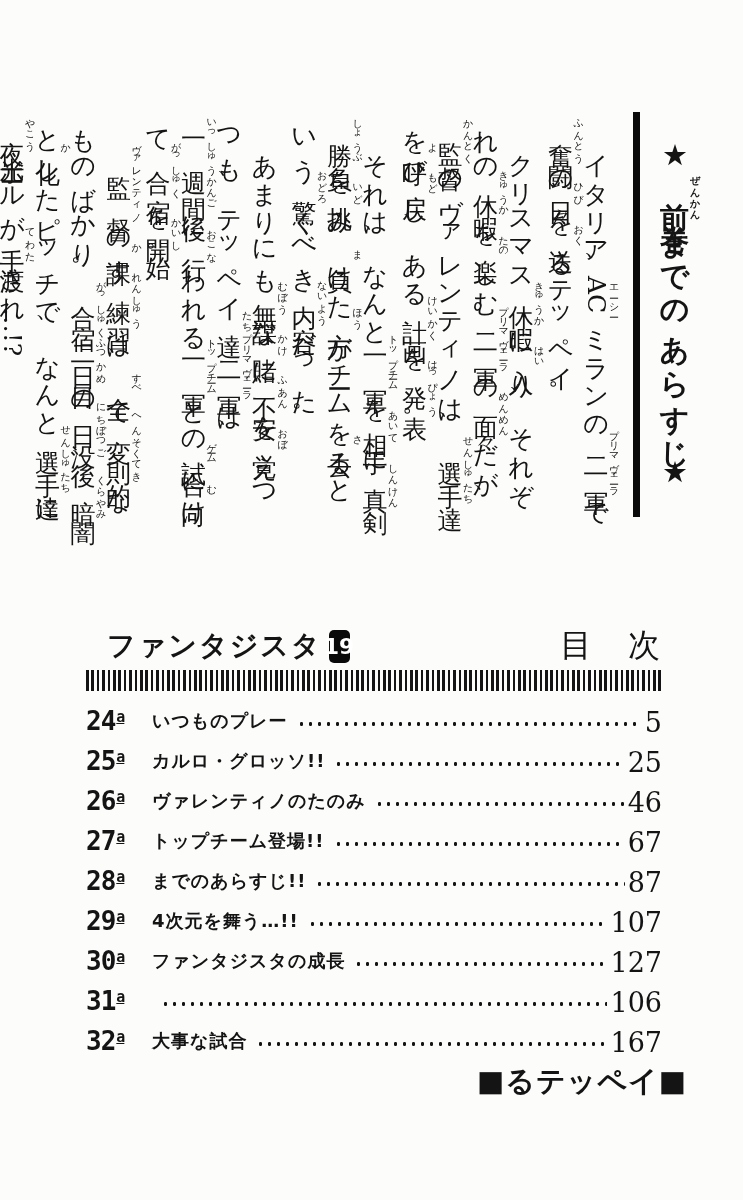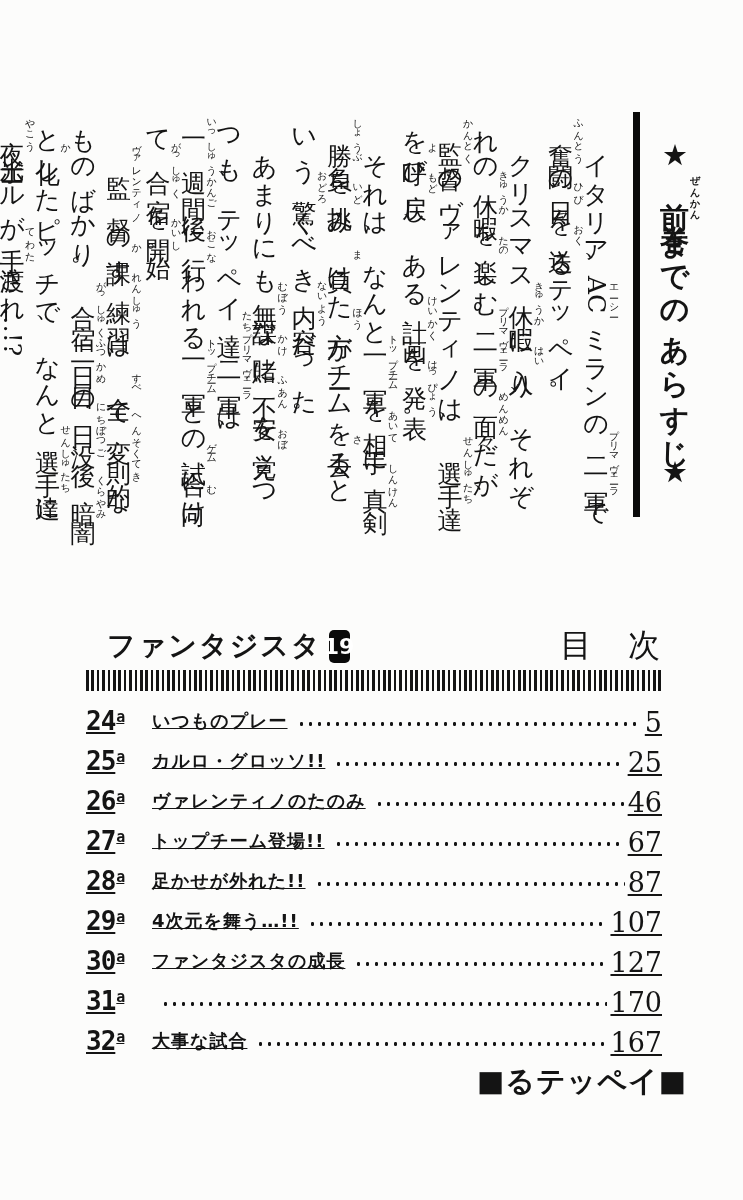--- a/index.html
+++ b/index.html
@@ -34,21 +34,21 @@
   .vol-badge{
     background:#0a0a0a;color:#fff;width:21px;height:33px;border-radius:5px;
     display:flex;align-items:center;justify-content:center;
     font-size:22px;font-weight:bold;letter-spacing:0;
   }
   .toc-label{font-weight:normal;font-size:32px;letter-spacing:2px;}
   .divider{
     margin-top:6px;height:21px;
     background:repeating-linear-gradient(90deg,#141414 0 2.6px,transparent 2.6px 5.4px);
   }
-  .chapters{list-style:none;margin:10px 0 0;padding:0;text-decoration:underline;}
+  .chapters{list-style:none;margin:10px 0 0;padding:0;}
   .chapter-row{display:flex;align-items:center;height:40px;}
   .chap-num{
     flex:0 0 66px;font-family:"DejaVu Sans Mono",monospace;
     font-weight:bold;font-size:26px;letter-spacing:-1px;
   }
   .chap-ord{
     display:inline-block;font-size:15px;text-decoration:underline;
     position:relative;top:-8px;margin-left:1px;
   }
   .chap-title{font-weight:bold;font-size:18px;letter-spacing:1px;white-space:nowrap;}
@@ -109,40 +109,40 @@
           <span class="chap-page">46</span>
         </li>
         <li class="chapter-row">
           <span class="chap-num">27<span class="chap-ord">a</span></span>
           <span class="chap-title">トップチーム登場!!</span>
           <span class="leader"></span>
           <span class="chap-page">67</span>
         </li>
         <li class="chapter-row">
           <span class="chap-num">28<span class="chap-ord">a</span></span>
-          <span class="chap-title">足かせが外れた!!</span>
+          <span class="chap-title">までのあらすじ!!</span>
           <span class="leader"></span>
           <span class="chap-page">87</span>
         </li>
         <li class="chapter-row">
           <span class="chap-num">29<span class="chap-ord">a</span></span>
           <span class="chap-title">4次元を舞う…!!</span>
           <span class="leader"></span>
           <span class="chap-page">107</span>
         </li>
         <li class="chapter-row">
           <span class="chap-num">30<span class="chap-ord">a</span></span>
           <span class="chap-title">ファンタジスタの成長</span>
           <span class="leader"></span>
           <span class="chap-page">127</span>
         </li>
         <li class="chapter-row">
           <span class="chap-num">31<span class="chap-ord">a</span></span>
           <span class="leader"></span>
-          <span class="chap-page">170</span>
+          <span class="chap-page">106</span>
         </li>
         <li class="chapter-row">
           <span class="chap-num">32<span class="chap-ord">a</span></span>
           <span class="chap-title">大事な試合</span>
           <span class="leader"></span>
           <span class="chap-page">167</span>
         </li>
       </ul>
   </section>
 

